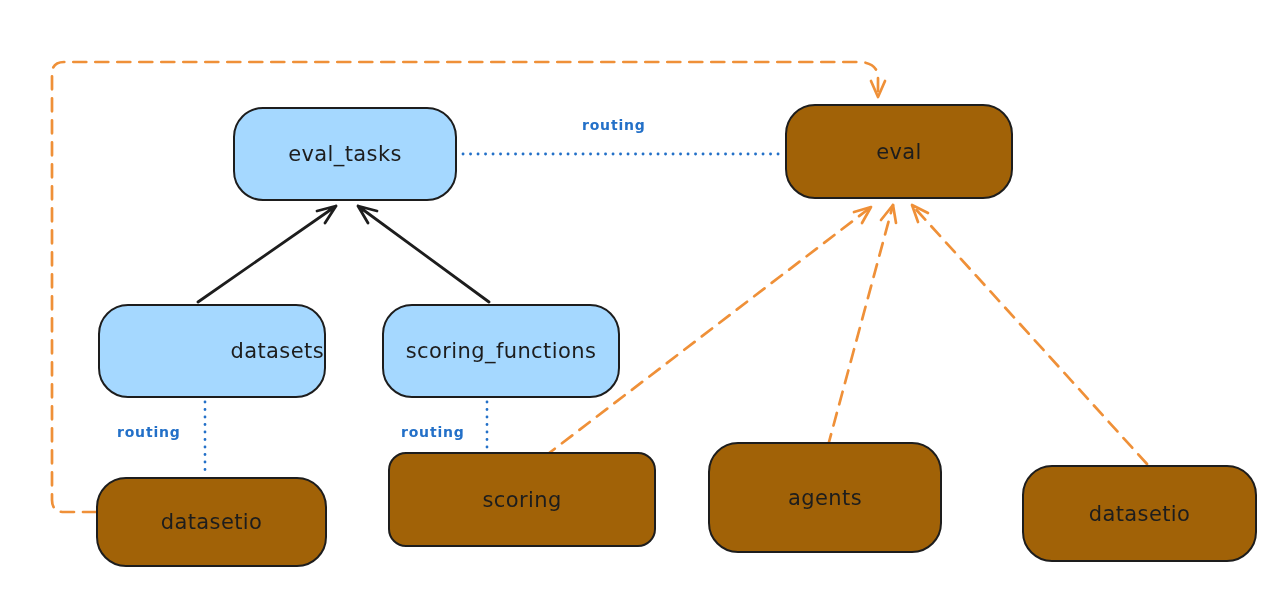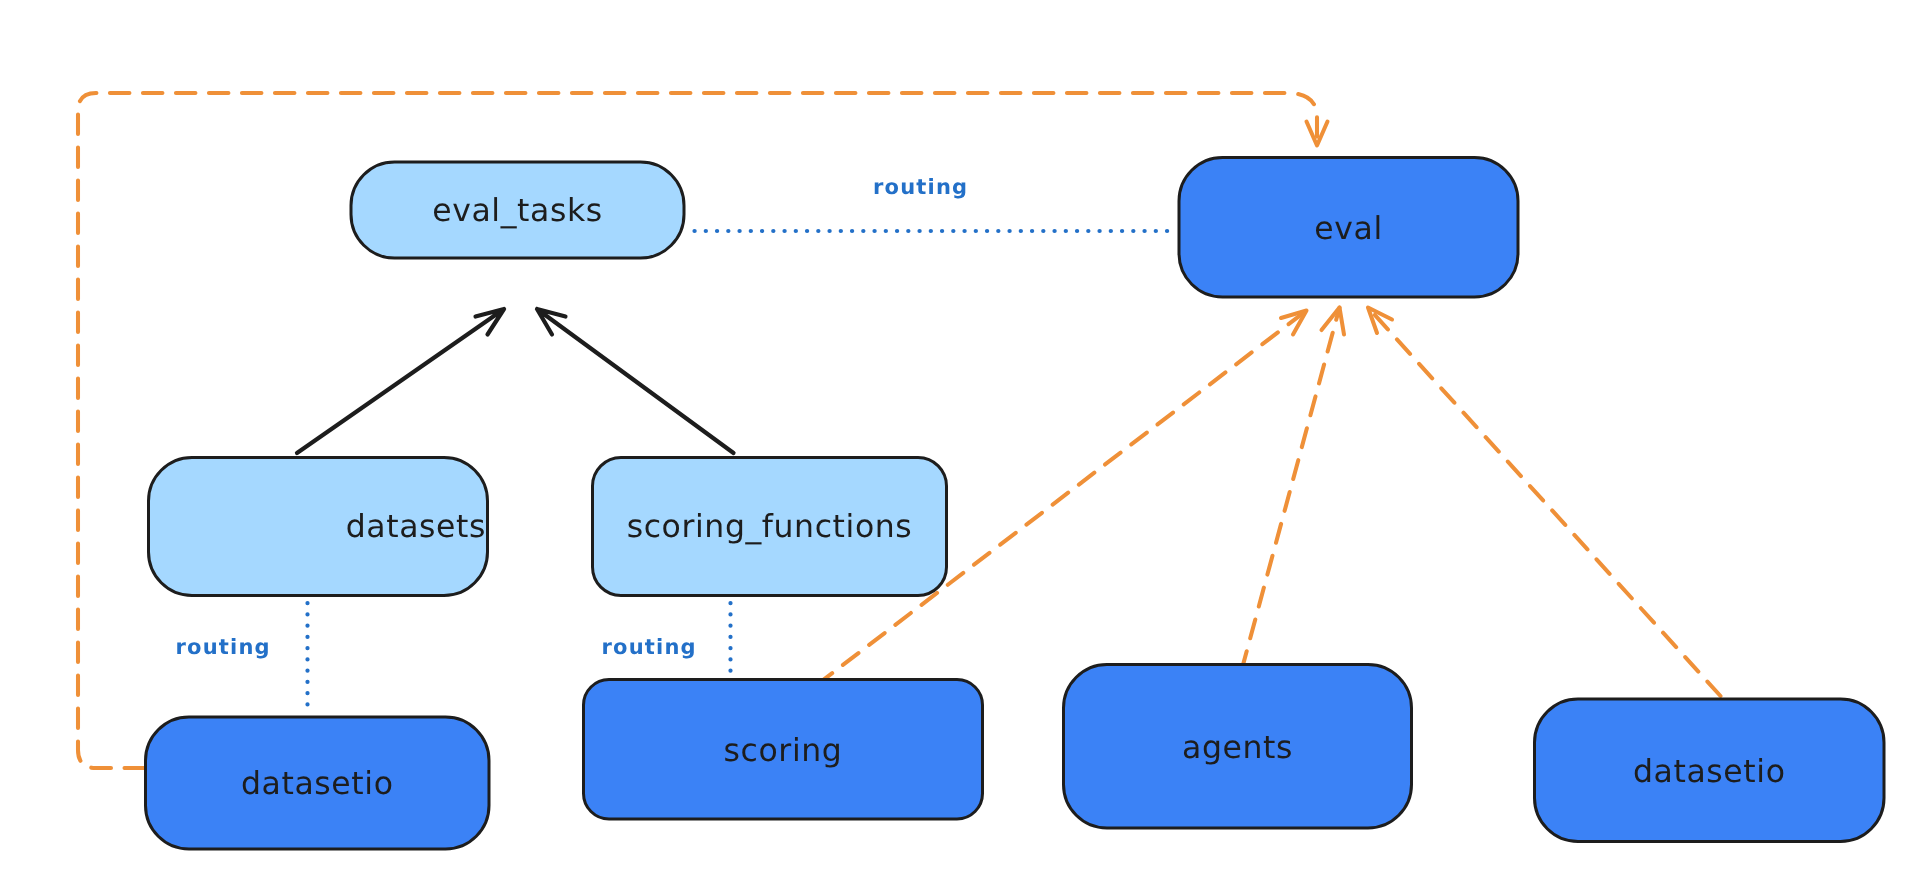--- a/index.html
+++ b/index.html
@@ -22,21 +22,21 @@
     align-items: center;
     justify-content: center;
     border: 2.5px solid #1d1d1d;
     border-radius: 30px;
     font-size: 21px;
     color: #1d1d1d;
     letter-spacing: 0.4px;
     box-sizing: border-box;
   }
   .node.api { background: #a5d8ff; }
-  .node.provider { background: #3b82f6; }
+  .node.provider { background: #a16207; }
   .edge-label {
     position: absolute;
     color: #2370c8;
     font-size: 14px;
     font-weight: bold;
     letter-spacing: 0.8px;
     white-space: nowrap;
   }
   path.solid-black { stroke: #1d1d1d; stroke-width: 2.8; fill: none; stroke-linecap: round; stroke-linejoin: round; }
   path.dotted-blue { stroke: #2370c8; stroke-width: 2.8; fill: none; stroke-linecap: round; stroke-dasharray: 0.1 7.4; }
@@ -63,33 +63,33 @@
     <path class="dashed-orange" d="M527,470 L871,207"></path>
     <path class="orange-head" d="M862,223 L871,207 L854,212"></path>
 
     <path class="dashed-orange" d="M822,468 L893,205"></path>
     <path class="orange-head" d="M896,223 L893,205 L881,220"></path>
 
     <path class="dashed-orange" d="M1147,464 L912,205"></path>
     <path class="orange-head" d="M928,213 L912,205 L918,222"></path>
   </svg>
 
-  <div class="node api" style="left:233px; top:107px; width:224px; height:66px;">
+  <div class="node api" style="left:233px; top:107px; width:224px; height:94px;">
     <span>eval_tasks</span>
   </div>
 
   <div class="node provider" style="left:785px; top:104px; width:228px; height:95px;">
     <span>eval</span>
   </div>
 
   <div class="node api" style="left:98px; top:304px; width:228px; height:94px;justify-content:flex-end;">
     <span>datasets</span>
   </div>
 
-  <div class="node api" style="left:394px; top:304px; width:238px; height:94px;border-radius:20px;">
+  <div class="node api" style="left:382px; top:304px; width:238px; height:94px;">
     <span>scoring_functions</span>
   </div>
 
   <div class="node provider" style="left:96px; top:477px; width:231px; height:90px;">
     <span>datasetio</span>
   </div>
 
   <div class="node provider" style="left:388px; top:452px; width:268px; height:95px;border-radius:18px;">
     <span>scoring</span>
   </div>

